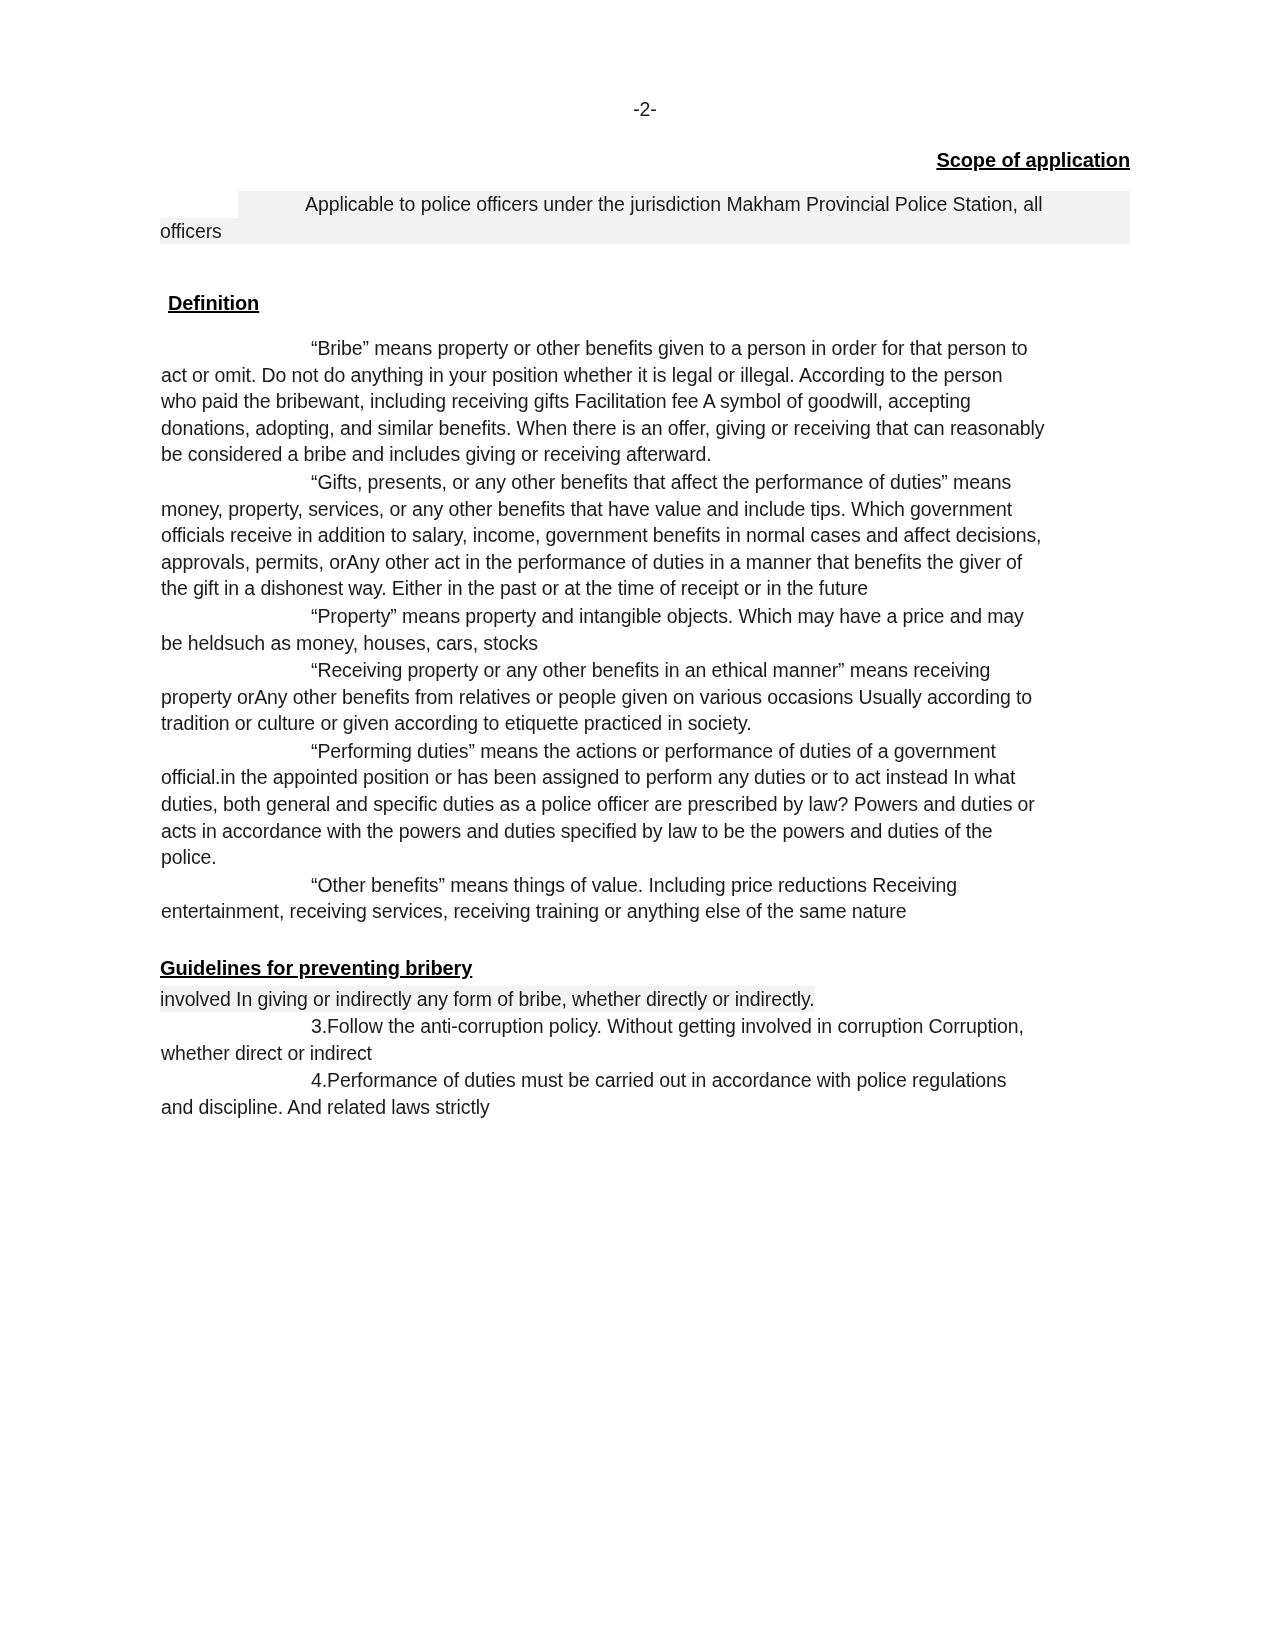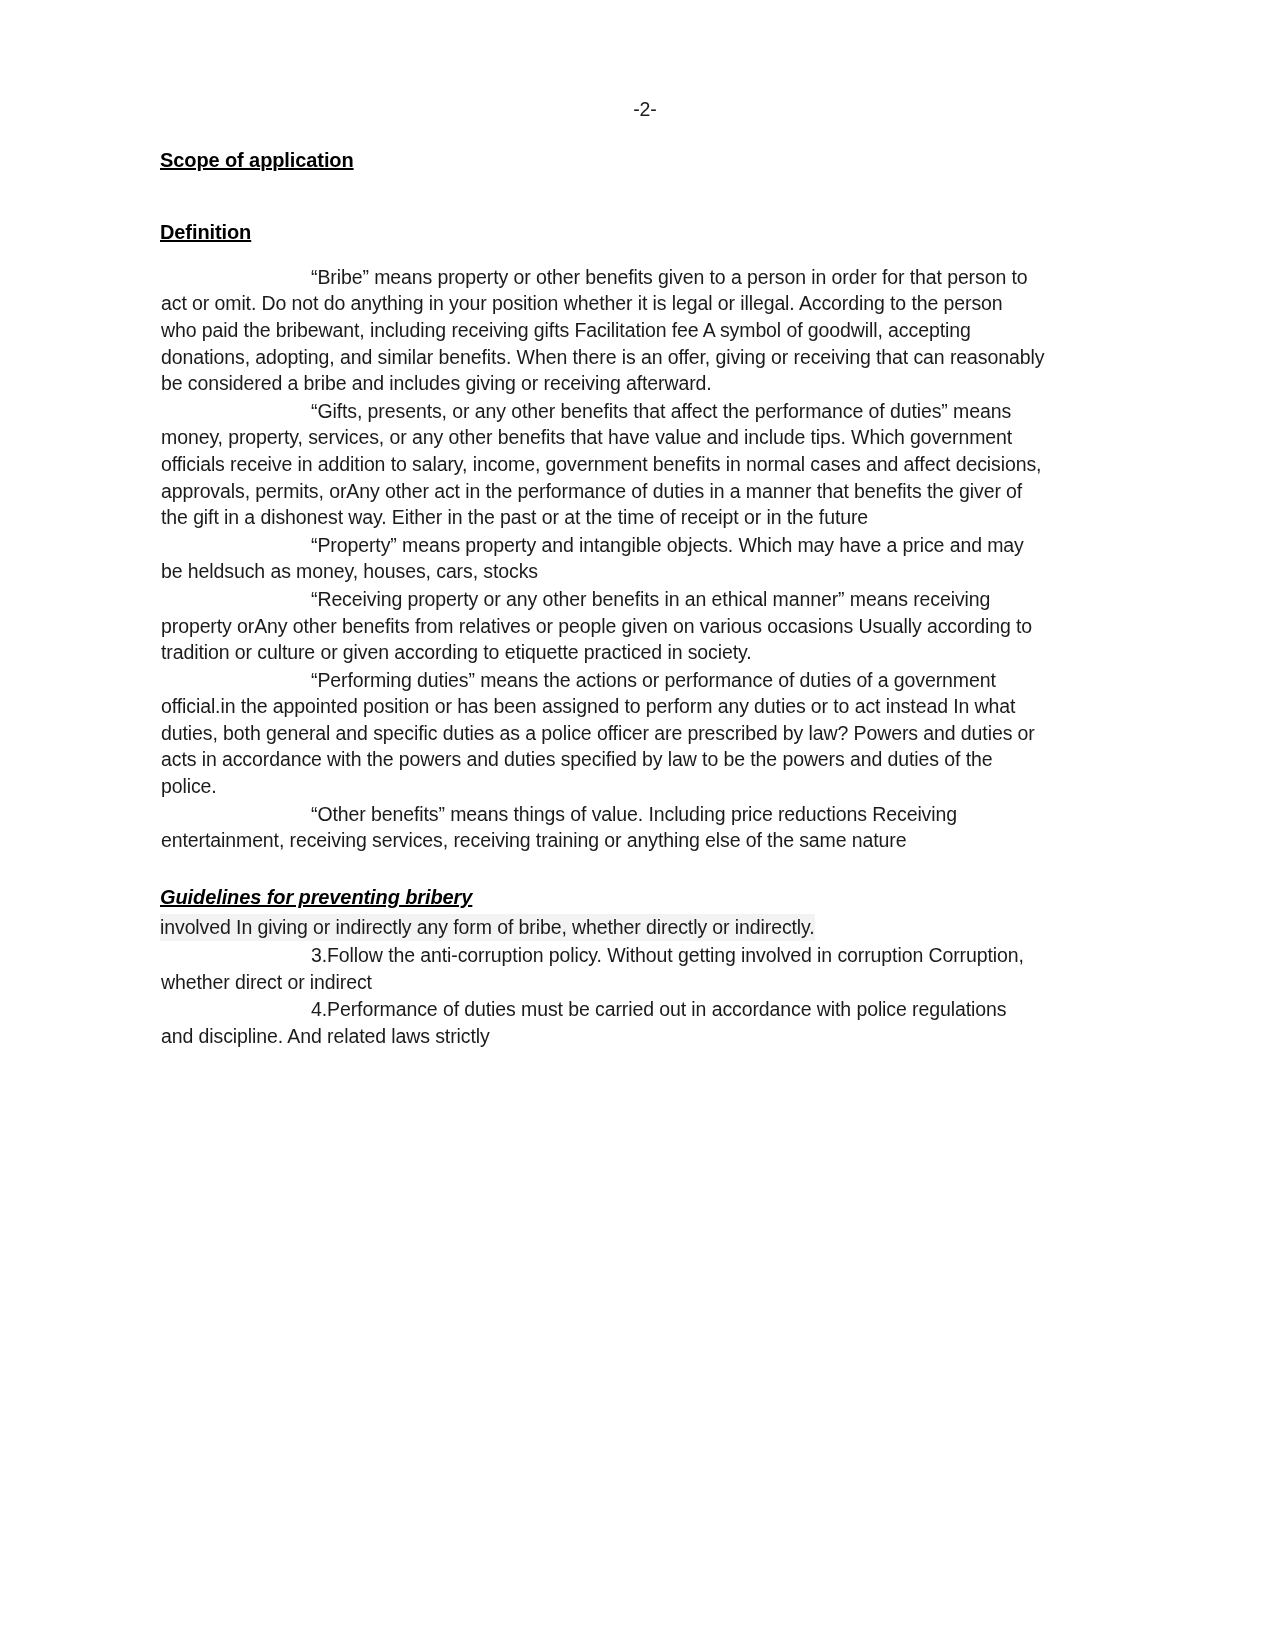--- a/index.html
+++ b/index.html
@@ -26,23 +26,23 @@
     text-align: center;
     margin-bottom: 24px;
   }
   .heading {
     font-size: 20px;
     font-weight: bold;
     text-decoration: underline;
     color: #000000;
     margin: 0;
   }
-  .scope-heading { margin-bottom: 18px; }
-  .def-heading   { margin-top: 46px; margin-bottom: 18px; }
-  .guide-heading { margin-top: 30px; margin-bottom: 4px; font-style: italic; }
+  .scope-heading { margin-bottom: 18px; text-align: right; }
+  .def-heading   { margin-top: 46px; margin-bottom: 18px; margin-left: 8px; }
+  .guide-heading { margin-top: 30px; margin-bottom: 4px; }
   .body-para {
     margin: 1px;
     white-space: pre-line;
     text-indent: 150px;
   }
   .hl-para { margin: 0; }
   .hl-line {
     display: flex;
     align-items: stretch;
     min-height: 26.6px;
@@ -56,20 +56,31 @@
 </style>
 </head>
 <body>
 
 <div class="page">
 
   <div class="page-number">-2-</div>
 
   <h2 class="heading scope-heading">Scope of application</h2>
 
+  <div class="hl-para">
+    <div class="hl-line">
+      <span class="sp" style="width:78px"></span>
+      <span class="hl t-ind">Applicable to police officers under the jurisdiction Makham Provincial Police Station, all</span>
+      <span class="hl fill"></span>
+    </div>
+    <div class="hl-line">
+      <span class="hl">officers</span>
+      <span class="hl fill"></span>
+    </div>
+  </div>
 
   <h2 class="heading def-heading">Definition</h2>
 
   <p class="body-para">“Bribe” means property or other benefits given to a person in order for that person to
 act or omit. Do not do anything in your position whether it is legal or illegal. According to the person
 who paid the bribewant, including receiving gifts Facilitation fee A symbol of goodwill, accepting
 donations, adopting, and similar benefits. When there is an offer, giving or receiving that can reasonably
 be considered a bribe and includes giving or receiving afterward.</p>
   <p class="body-para">“Gifts, presents, or any other benefits that affect the performance of duties” means
 money, property, services, or any other benefits that have value and include tips. Which government

